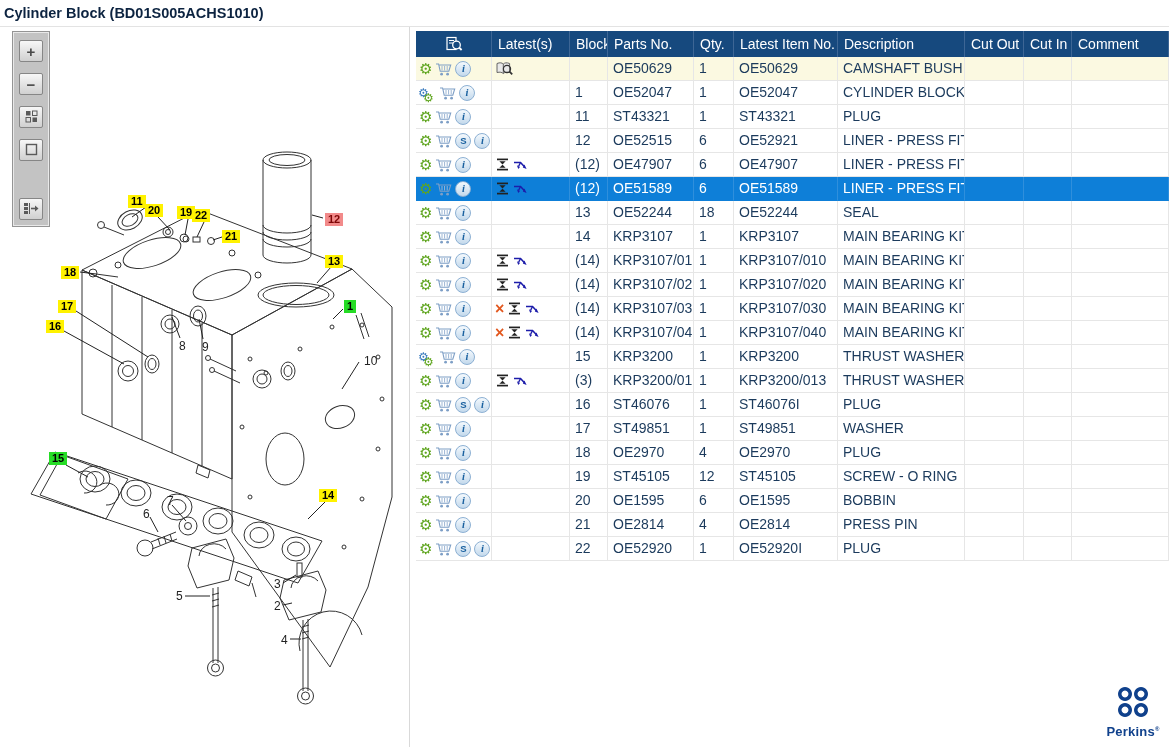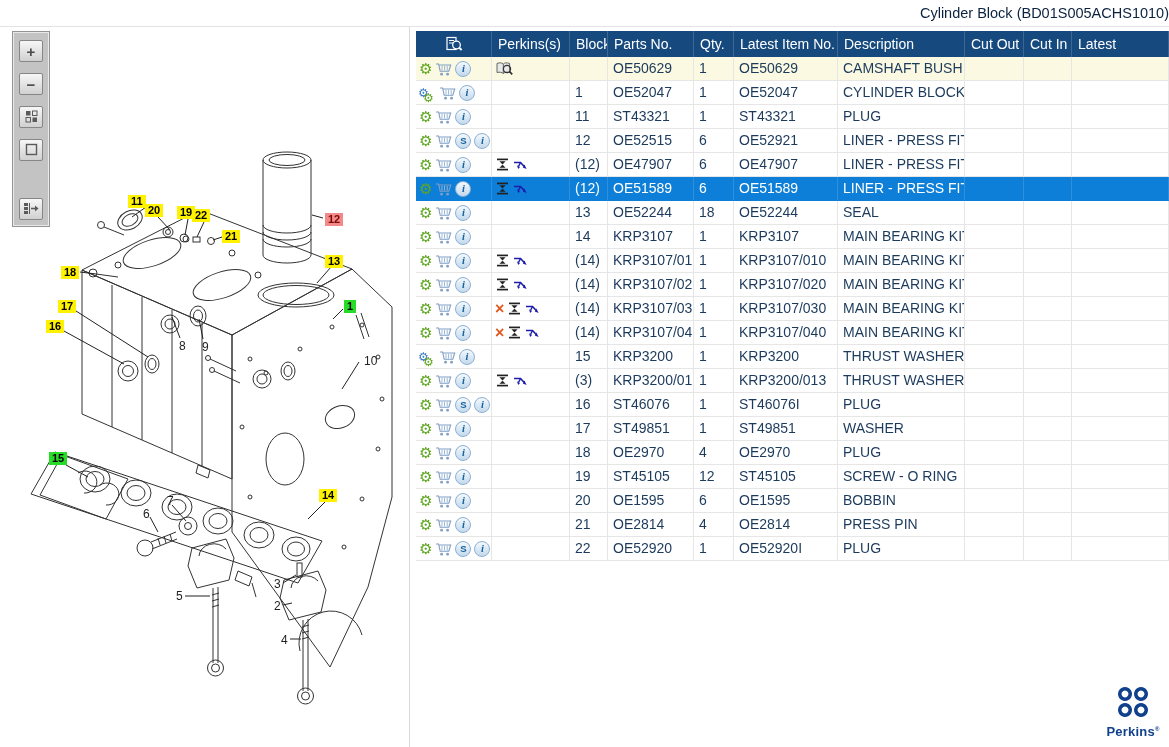--- a/index.html
+++ b/index.html
@@ -3,21 +3,21 @@
 <meta charset="utf-8">
 <style>
   html,body{margin:0;padding:0;}
   body{
     width:1169px;height:747px;position:relative;overflow:hidden;
     background:#ffffff;font-family:"Liberation Sans",sans-serif;color:#1b3a5c;
   }
   
   .title-bar{position:absolute;left:0;top:0;width:100%;height:27px;background:#fff;
     border-bottom:1px solid #e3e3e3;box-sizing:border-box;}
-  .title-bar h1{margin:0;padding:5px 0 0 4px;font-size:14.5px;font-weight:normal;color:#0c2340;text-align:right;}
+  .title-bar h1{margin:0;padding:5px 0 0 4px;font-size:14.5px;font-weight:bold;color:#0c2340;}
   
   .diagram-panel{position:absolute;left:0;top:27px;width:409px;height:720px;background:#fff;}
   .v-divider{position:absolute;left:409px;top:27px;width:1px;height:720px;background:#d9d9d9;}
   .diagram-svg{position:absolute;left:0;top:0;}
   
   .view-toolbar{position:absolute;left:12px;top:4px;width:38px;height:196px;background:#c3c3c3;
     border:1px solid #949494;box-shadow:inset 0 0 0 1px #e9e9e9;display:flex;flex-direction:column;
     align-items:center;padding:8px 0 6px 0;box-sizing:border-box;gap:11px;}
   .tb-btn{width:24px;height:22px;background:linear-gradient(#f7f7f7,#d0d0d0);
     border:1px solid #868686;border-radius:2px;display:flex;align-items:center;justify-content:center;
@@ -285,29 +285,29 @@
     <div class="tr head">
       <div class="td c0">
         <svg width="18" height="16" viewBox="0 0 18 16">
           <rect x="2" y="1.5" width="9" height="12" fill="none" stroke="#fff" stroke-width="1.2"></rect>
           <line x1="4" y1="4.5" x2="9" y2="4.5" stroke="#fff"></line>
           <line x1="4" y1="7" x2="9" y2="7" stroke="#fff"></line>
           <circle cx="11.5" cy="9" r="3.8" fill="#16497e" stroke="#fff" stroke-width="1.3"></circle>
           <line x1="14.2" y1="11.6" x2="16.6" y2="14" stroke="#fff" stroke-width="1.8"></line>
         </svg>
       </div>
-      <div class="td c1">Perkins(s)</div>
+      <div class="td c1">Latest(s)</div>
       <div class="td c2">Block</div>
       <div class="td c3">Parts No.</div>
       <div class="td c4">Qty.</div>
       <div class="td c5">Latest Item No.</div>
       <div class="td c6">Description</div>
       <div class="td c7">Cut Out</div>
       <div class="td c8">Cut In</div>
-      <div class="td c9">Latest</div>
+      <div class="td c9">Comment</div>
     </div>
     <div class="tr body cream">
       <div class="td c0">
         <span class="gear">⚙</span>
         <svg width="17" height="14" viewBox="0 0 17 14" style="cursor:pointer">
           <path d="M1,2 h2.6 l1.6,7.2 h8.6 l1.9,-6.2 h-11.3" stroke="#7e9fc6" fill="none" stroke-width="1.1"></path>
           <path d="M7,4 v4.5 M9.6,4 v4.5 M12.2,4 v4.5" stroke="#9cb6d4" stroke-width="1"></path>
           <circle cx="6.6" cy="12.2" r="1.4" fill="#7e9fc6"></circle>
           <circle cx="12.6" cy="12.2" r="1.4" fill="#7e9fc6"></circle>
         </svg>

